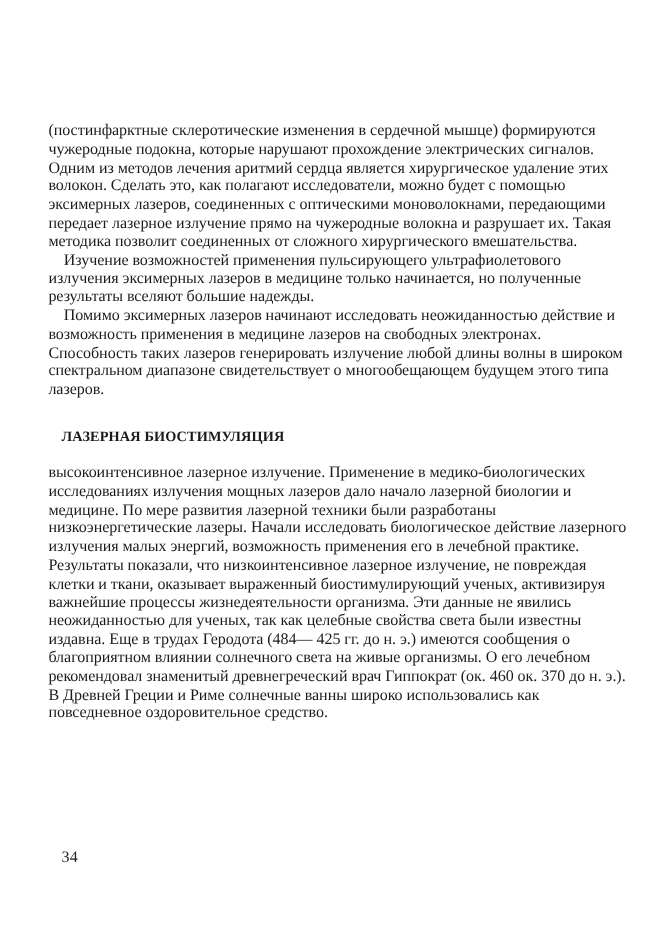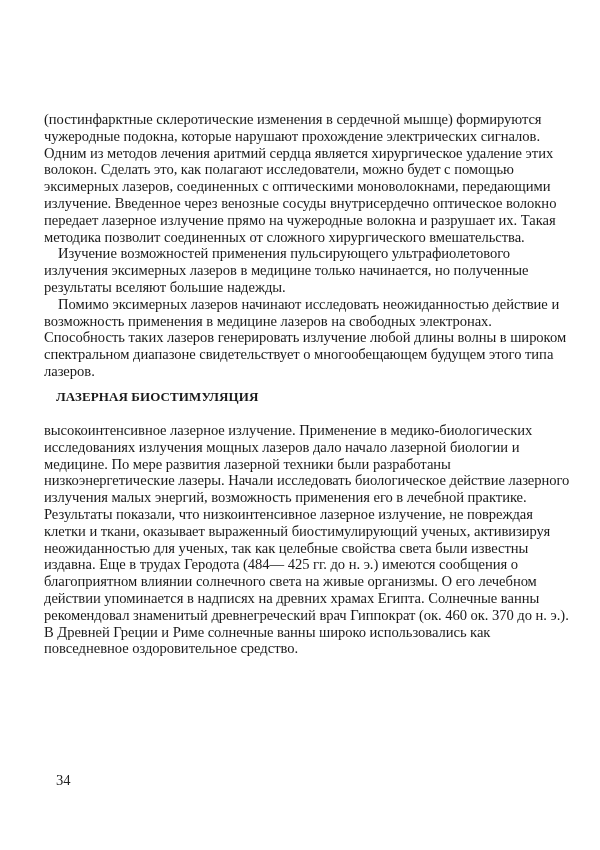--- a/index.html
+++ b/index.html
@@ -61,21 +61,20 @@
 <div class="page">
 
   <div class="block" id="block-1">
 
     <div>
       <span class="line">(постинфарктные склеротические изменения в сердечной мышце) формируются</span>
       <span class="line">чужеродные подокна, которые нарушают прохождение электрических сигналов.</span>
       <span class="line">Одним из методов лечения аритмий сердца является хирургическое удаление этих</span>
       <span class="line">волокон. Сделать это, как полагают исследователи, можно будет с помощью</span>
       <span class="line">эксимерных лазеров, соединенных с оптическими моноволокнами, передающими</span>
-      <span class="line">излучение. Введенное через венозные сосуды внутрисердечно оптическое волокно</span>
       <span class="line">передает лазерное излучение прямо на чужеродные волокна и разрушает их. Такая</span>
       <span class="line">методика позволит соединенных от сложного хирургического вмешательства.</span>
     </div>
 
     <div>
       <span class="line indent">Изучение возможностей применения пульсирующего ультрафиолетового</span>
       <span class="line">излучения эксимерных лазеров в медицине только начинается, но полученные</span>
       <span class="line">результаты вселяют большие надежды.</span>
     </div>
 
@@ -94,24 +93,24 @@
 
   <div class="block" id="block-2">
     <div>
       <span class="line">высокоинтенсивное лазерное излучение. Применение в медико-биологических</span>
       <span class="line">исследованиях излучения мощных лазеров дало начало лазерной биологии и</span>
       <span class="line">медицине. По мере развития лазерной техники были разработаны</span>
       <span class="line">низкоэнергетические лазеры. Начали исследовать биологическое действие лазерного</span>
       <span class="line">излучения малых энергий, возможность применения его в лечебной практике.</span>
       <span class="line">Результаты показали, что низкоинтенсивное лазерное излучение, не повреждая</span>
       <span class="line">клетки и ткани, оказывает выраженный биостимулирующий ученых, активизируя</span>
+      <span class="line">важнейшие процессы жизнедеятельности организма. Эти данные не явились</span>
       <span class="line">неожиданностью для ученых, так как целебные свойства света были известны</span>
       <span class="line">издавна. Еще в трудах Геродота (484— 425 гг. до н. э.) имеются сообщения о</span>
       <span class="line">благоприятном влиянии солнечного света на живые организмы. О его лечебном</span>
-      <span class="line">действии упоминается в надписях на древних храмах Египта. Солнечные ванны</span>
       <span class="line">рекомендовал знаменитый древнегреческий врач Гиппократ (ок. 460 ок. 370 до н. э.).</span>
       <span class="line">В Древней Греции и Риме солнечные ванны широко использовались как</span>
       <span class="line">повседневное оздоровительное средство.</span>
     </div>
   </div>
 
   <div class="page-number">34</div>
 
 </div>
 

